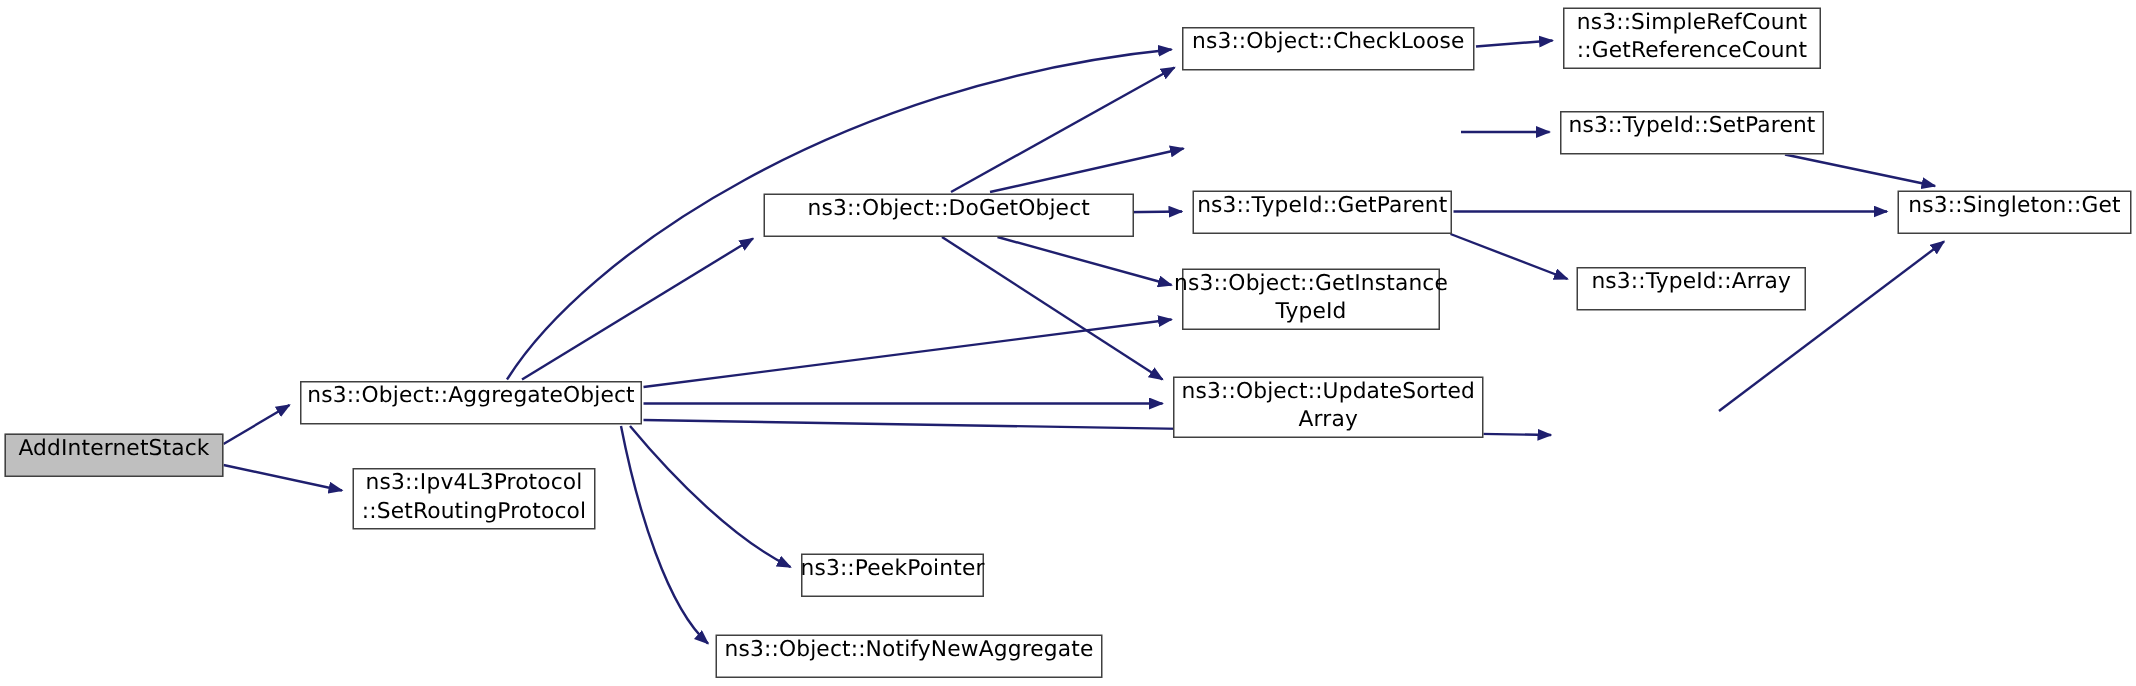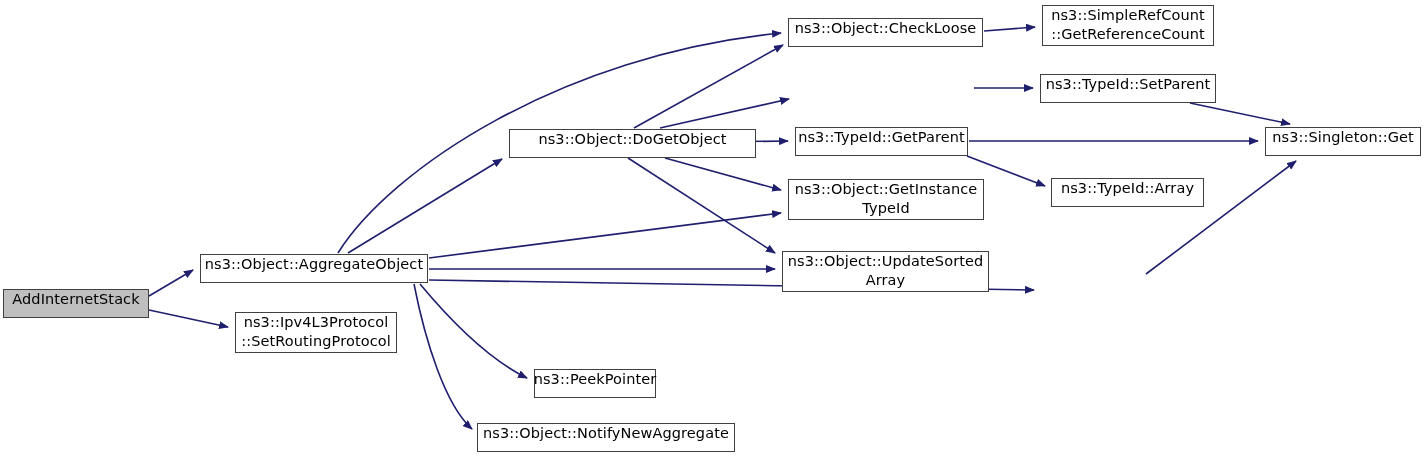--- a/index.html
+++ b/index.html
@@ -120,21 +120,21 @@
   </div>
   <div class="node" style="left: 509px; top: 129px; width: 247px; height: 29px;">
     <span class="node-label">ns3::Object::DoGetObject</span>
   </div>
   <div class="node" style="left: 788px; top: 18px; width: 195px; height: 29px;">
     <span class="node-label">ns3::Object::CheckLoose</span>
   </div>
   <div class="node" style="left: 795px; top: 127px; width: 173px; height: 29px;">
     <span class="node-label">ns3::TypeId::GetParent</span>
   </div>
-  <div class="node" style="left: 788px; top: 179px; width: 196px; height: 41px;">
+  <div class="node" style="left: 788px; top: 179px; width: 172px; height: 41px;">
     <span class="node-label">ns3::Object::GetInstance
 TypeId</span>
   </div>
   <div class="node" style="left: 782px; top: 251px; width: 207px; height: 41px;">
     <span class="node-label">ns3::Object::UpdateSorted
 Array</span>
   </div>
   <div class="node" style="left: 1042px; top: 5px; width: 172px; height: 41px;">
     <span class="node-label">ns3::SimpleRefCount
 ::GetReferenceCount</span>

